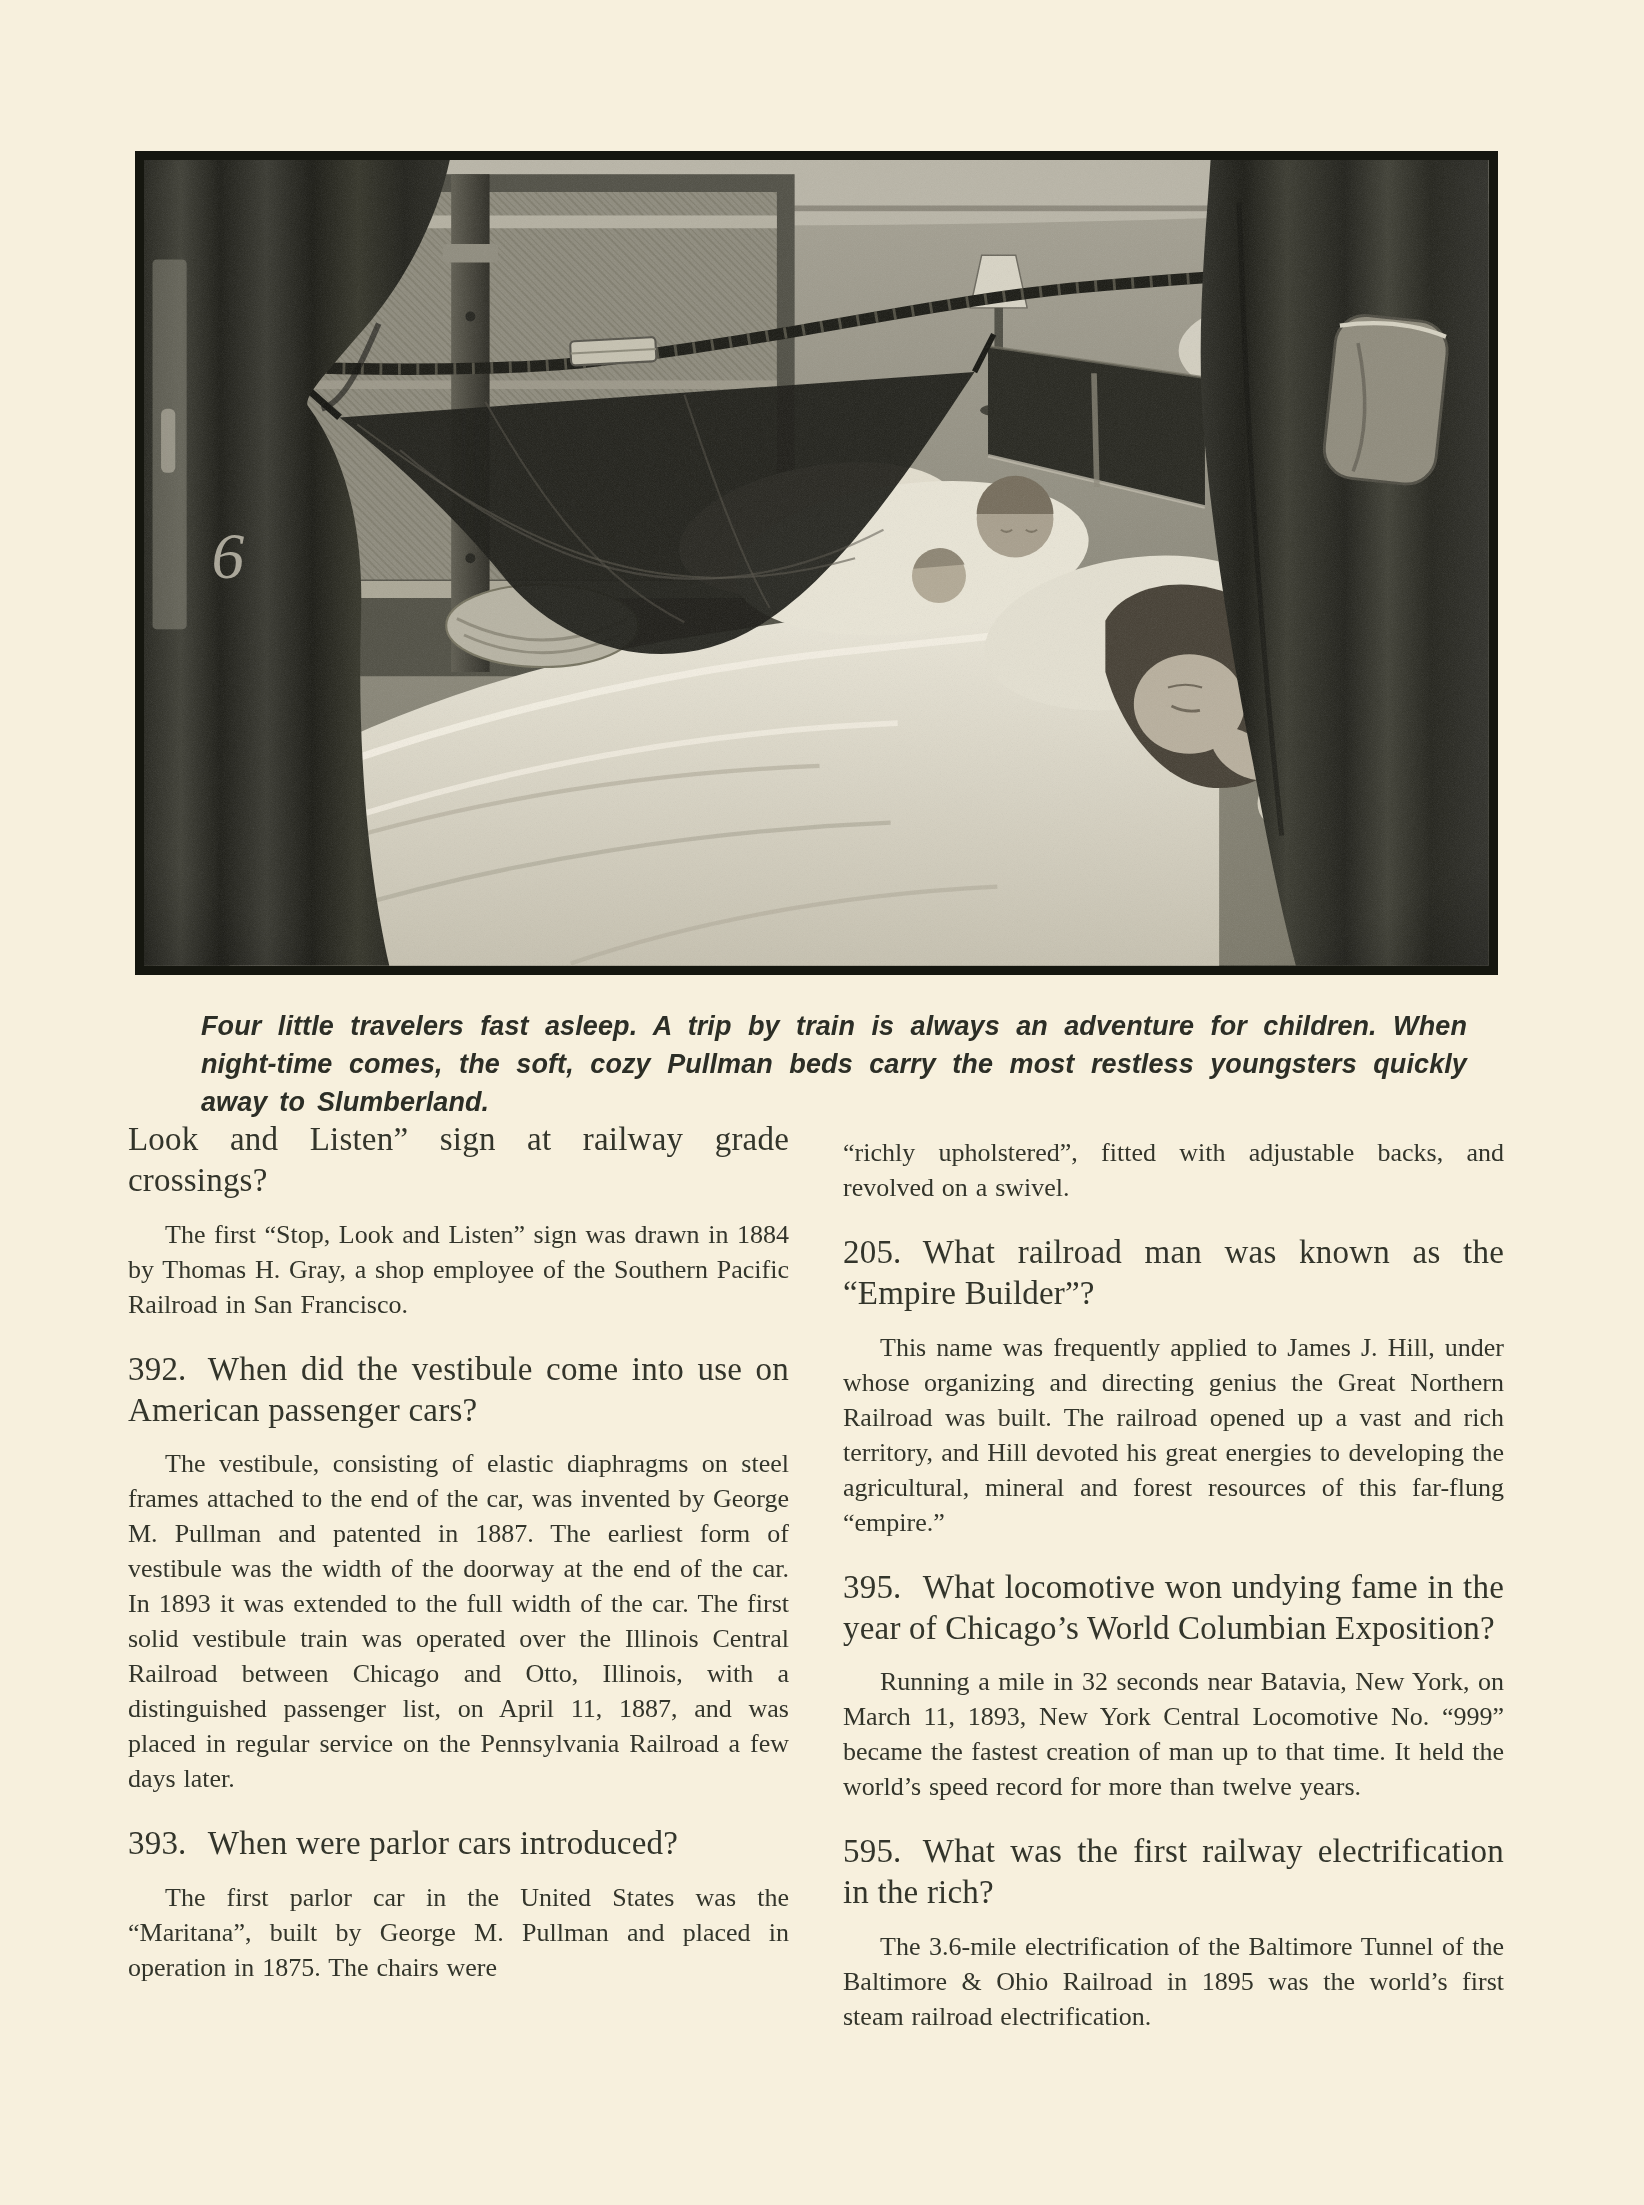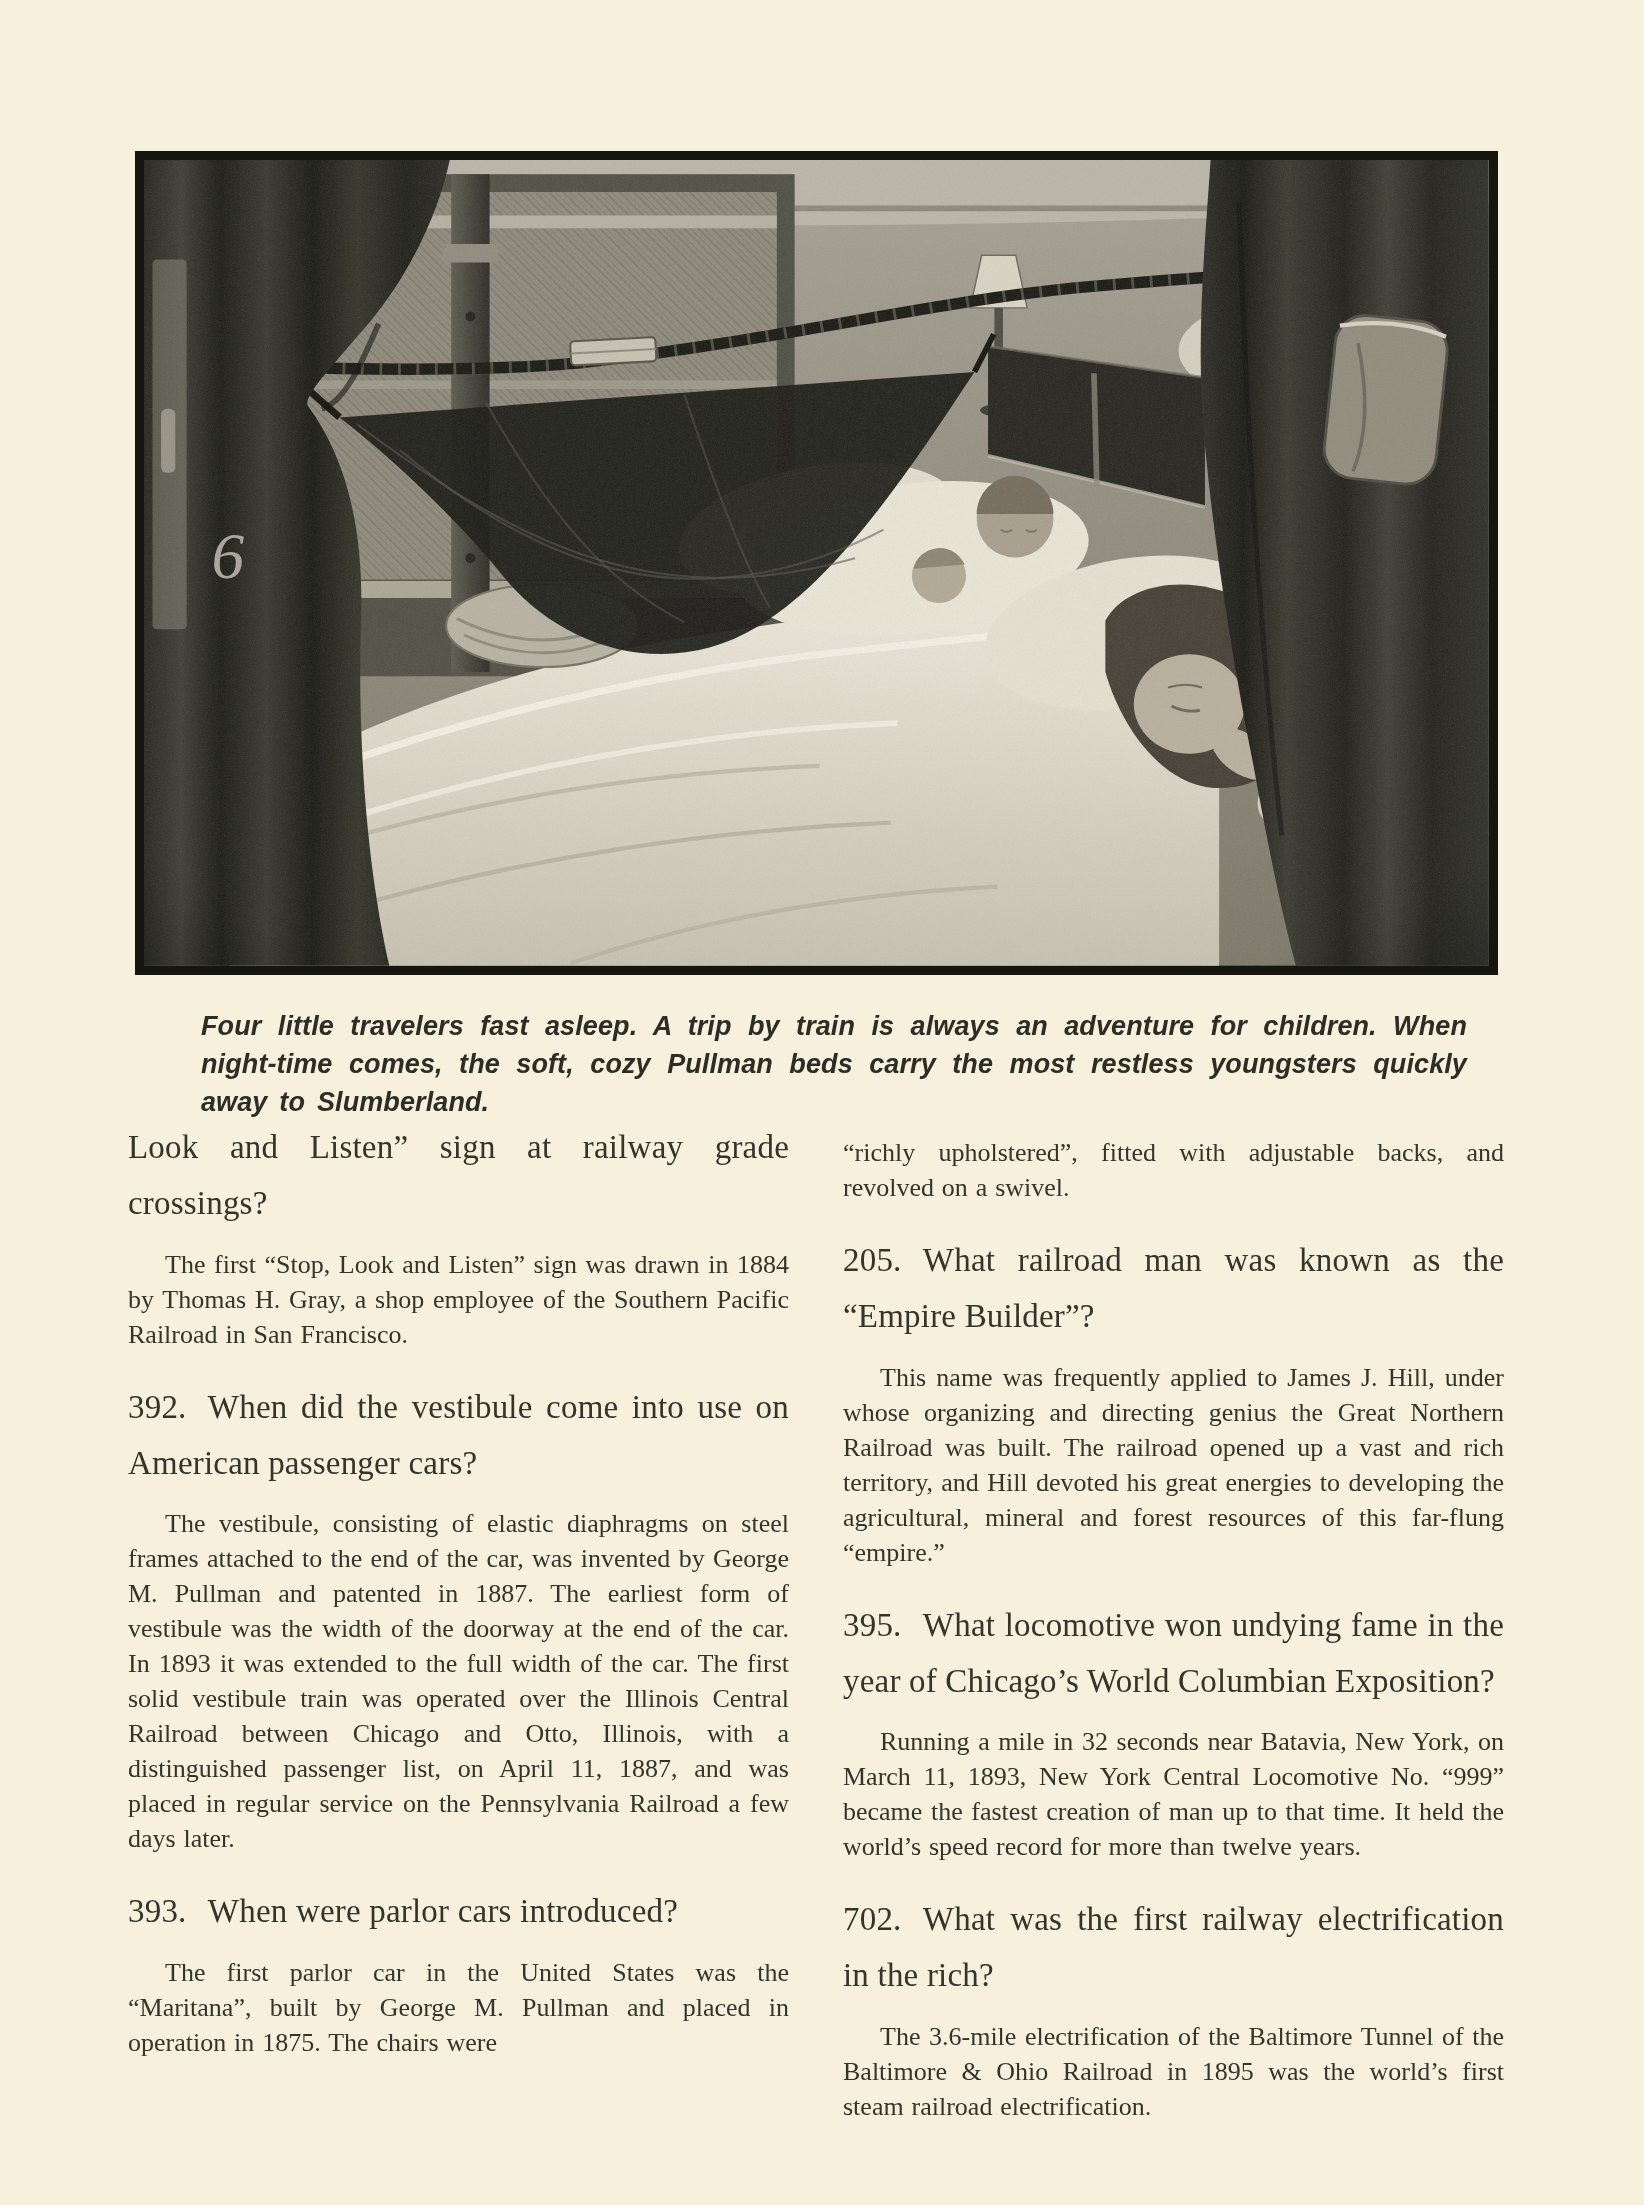--- a/index.html
+++ b/index.html
@@ -27,21 +27,21 @@
     font-size:27px;line-height:38px;
     color:#2c2e26;text-align:justify;
     letter-spacing:0.1px;word-spacing:4.3px;
   }
 
   
   .col{position:absolute;top:1119px;width:661px;color:#33352b;}
   .col-left{left:128px;}
   .col-right{left:843px;margin-top:12px;}
   h2.q{
-    font-size:33px;line-height:56px;font-weight:400;
+    font-size:33px;line-height:41px;font-weight:400;
     margin:27px 0 15.6px 0;text-align:justify;letter-spacing:0.2px;
   }
   .col h2.q:first-child{margin-top:0;}
   .qnum{margin-right:21.3px;}
   p.a{
     font-size:26px;line-height:35px;margin:0 0 8.5px 0;
     text-align:justify;text-indent:37px;word-spacing:1.4px;
   }
   p.a.noindent{text-indent:0;}
 </style>
@@ -233,18 +233,18 @@
 
   <div class="col col-right">
     <p class="a noindent" style="margin-top:4.3px;">“richly upholstered”, fitted with adjustable backs, and revolved on a swivel.</p>
 
     <h2 class="q"><span class="qnum">205.</span><span>What railroad man was known as the “Empire Builder”?</span></h2>
     <p class="a">This name was frequently applied to James J. Hill, under whose organizing and directing genius the Great Northern Railroad was built.  The railroad opened up a vast and rich territory, and Hill devoted his great energies to developing the agricultural, mineral and forest resources of this far-flung “empire.”</p>
 
     <h2 class="q"><span class="qnum">395.</span><span>What locomotive won undying fame in the year of Chicago’s World Columbian Exposition?</span></h2>
     <p class="a">Running a mile in 32 seconds near Batavia, New York, on March 11, 1893, New York Central Locomotive No. “999” became the fastest creation of man up to that time.  It held the world’s speed record for more than twelve years.</p>
 
-    <h2 class="q"><span class="qnum">702.</span><span>What was the first railway electrification in the rich?</span></h2>
+    <h2 class="q"><span class="qnum">595.</span><span>What was the first railway electrification in the rich?</span></h2>
     <p class="a">The 3.6-mile electrification of the Baltimore Tunnel of the Baltimore &amp; Ohio Railroad in 1895 was the world’s first steam railroad electrification.</p>
   </div>
 
 </div>
 
 
 </body></html>

